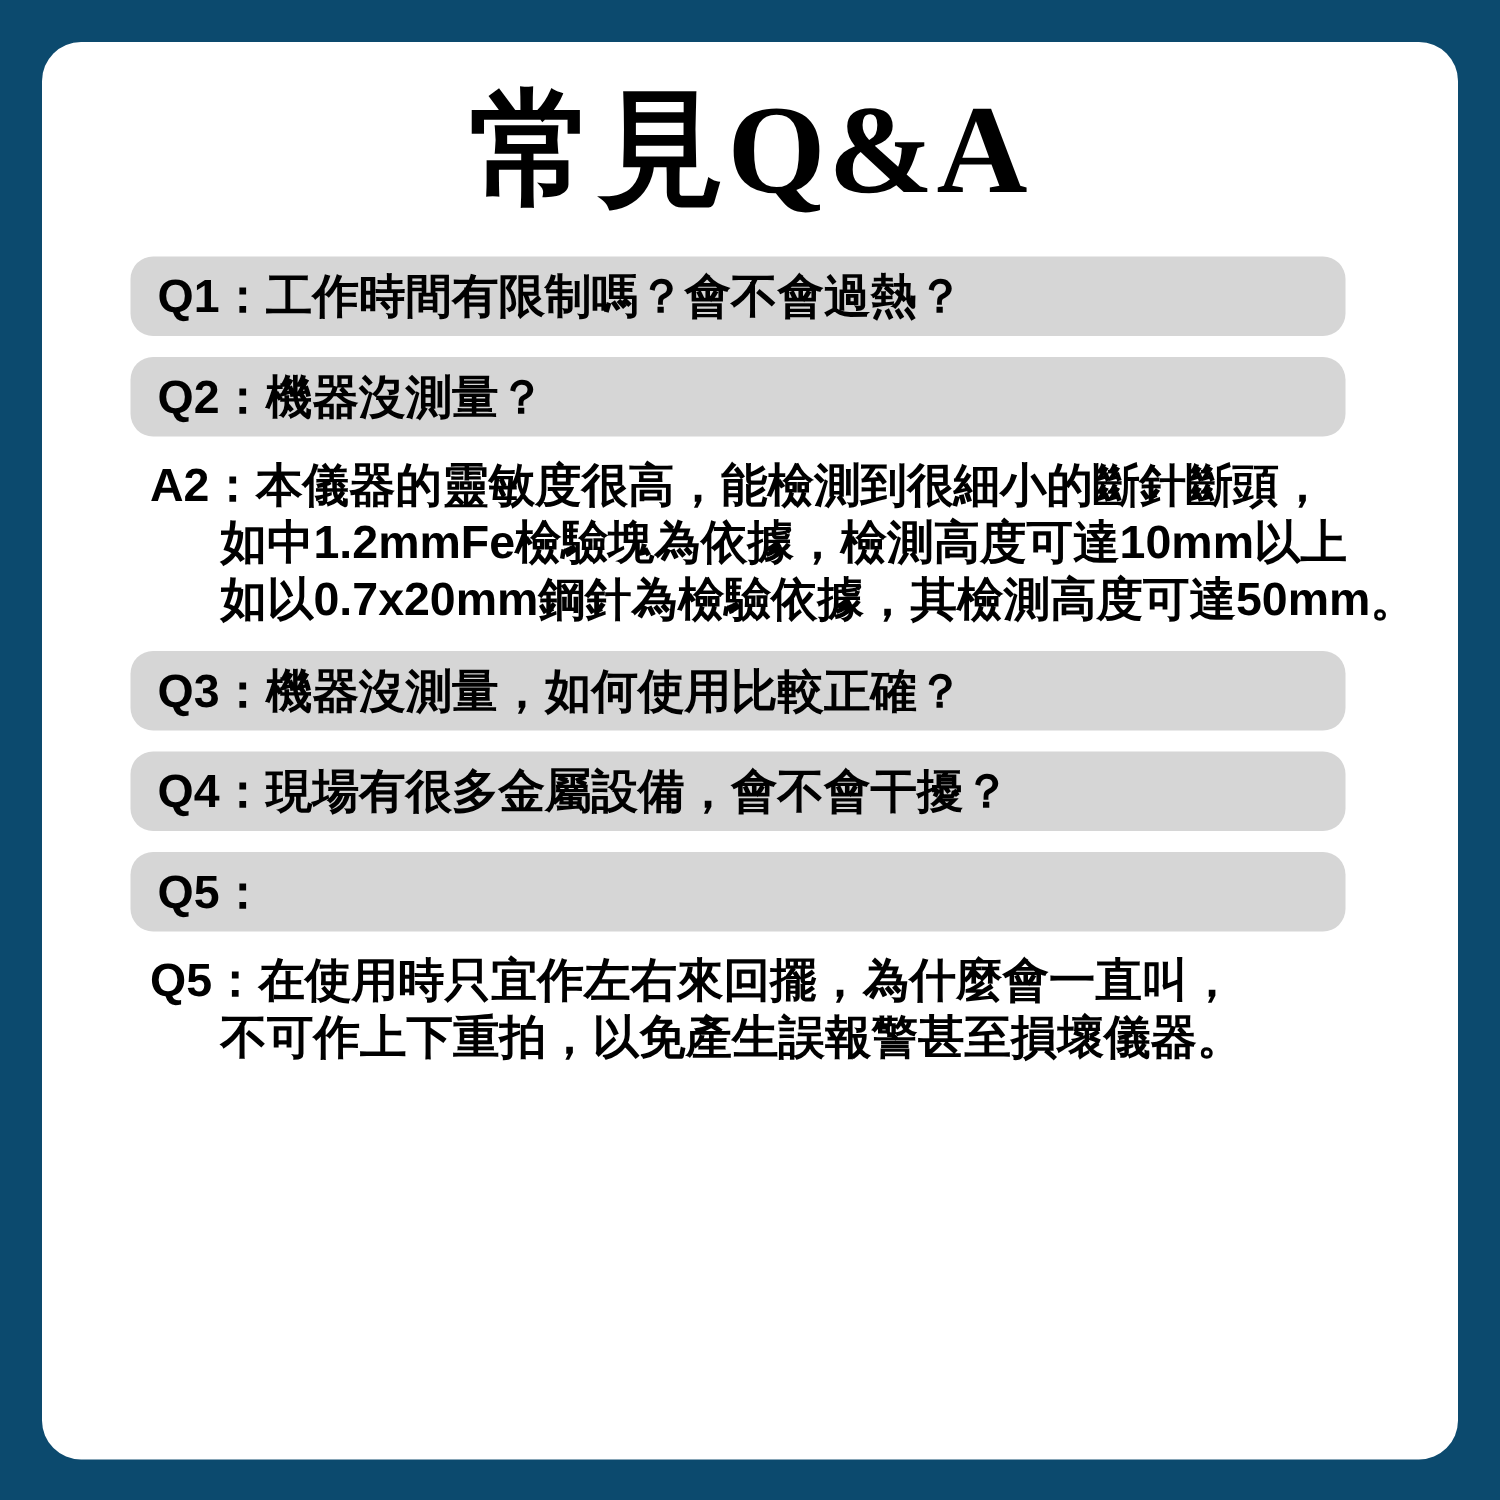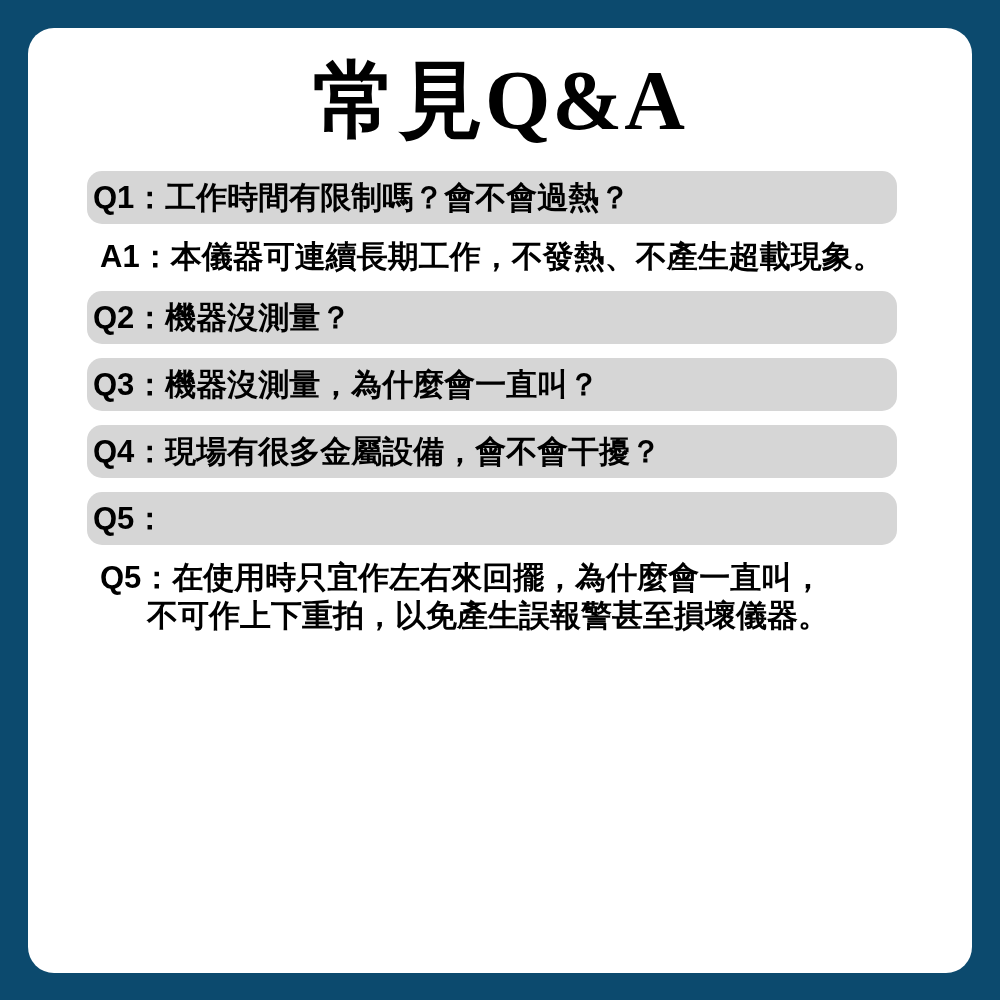--- a/index.html
+++ b/index.html
@@ -38,21 +38,21 @@
   }
   .qa-list {
     margin: 24px 75px 0 59px; 
   }
   .q-box {
     background: #d6d6d6;
     border-radius: 15px;
     height: 53px;
     display: flex;
     align-items: center;
-    padding: 0 6px;
+    padding: 0 18px;
     box-sizing: border-box;
     margin-bottom: 14px;
     font-size: 31px;
     font-weight: 700;
     white-space: nowrap;
     overflow: hidden;
   }
   .a-block {
     padding-left: 13px;
     margin-bottom: 15px;
@@ -76,38 +76,40 @@
 
     <div class="title">常見Q&amp;A</div>
 
     <div class="qa-list">
 
       <section class="qa-item">
         <div class="q-box">
           <span class="q-label">Q1：</span>
             <span class="q-text">工作時間有限制嗎？會不會過熱？</span>
         </div>
-        <div class="a-block">
-          <div class="a-line first">
-            <span class="a-label">A1：</span><span class="a-text">本儀器可連續長期工作，不發熱、不產生超載現象。</span>
-          </div>
-        </div>
       </section>
 
       <section class="qa-item">
         <div class="q-box">
           <span class="q-label">Q2：</span>
             <span class="q-text">機器沒測量？</span>
         </div>
+        <div class="a-block">
+          <div class="a-line first">
+            <span class="a-label">A2：</span><span class="a-text">本儀器的靈敏度很高，能檢測到很細小的斷針斷頭，</span>
+          </div>
+          <div class="a-line cont">如中1.2mmFe檢驗塊為依據，檢測高度可達10mm以上</div>
+          <div class="a-line cont">如以0.7x20mm鋼針為檢驗依據，其檢測高度可達50mm。</div>
+        </div>
       </section>
 
       <section class="qa-item">
         <div class="q-box">
           <span class="q-label">Q3：</span>
-            <span class="q-text">機器沒測量，為什麼會一直叫？</span>
+            <span class="q-text">機器沒測量，如何使用比較正確？</span>
         </div>
       </section>
 
       <section class="qa-item">
         <div class="q-box">
           <span class="q-label">Q4：</span>
             <span class="q-text">現場有很多金屬設備，會不會干擾？</span>
         </div>
       </section>
 

